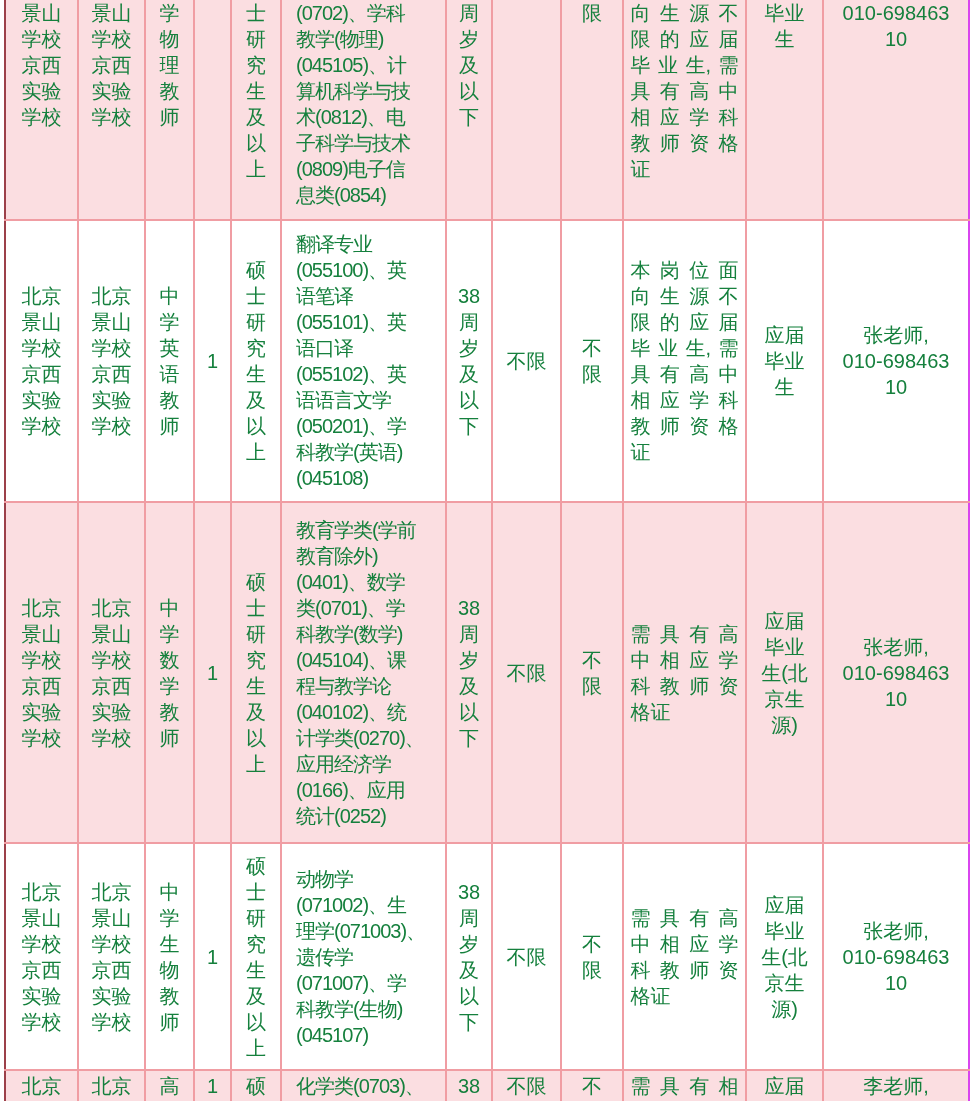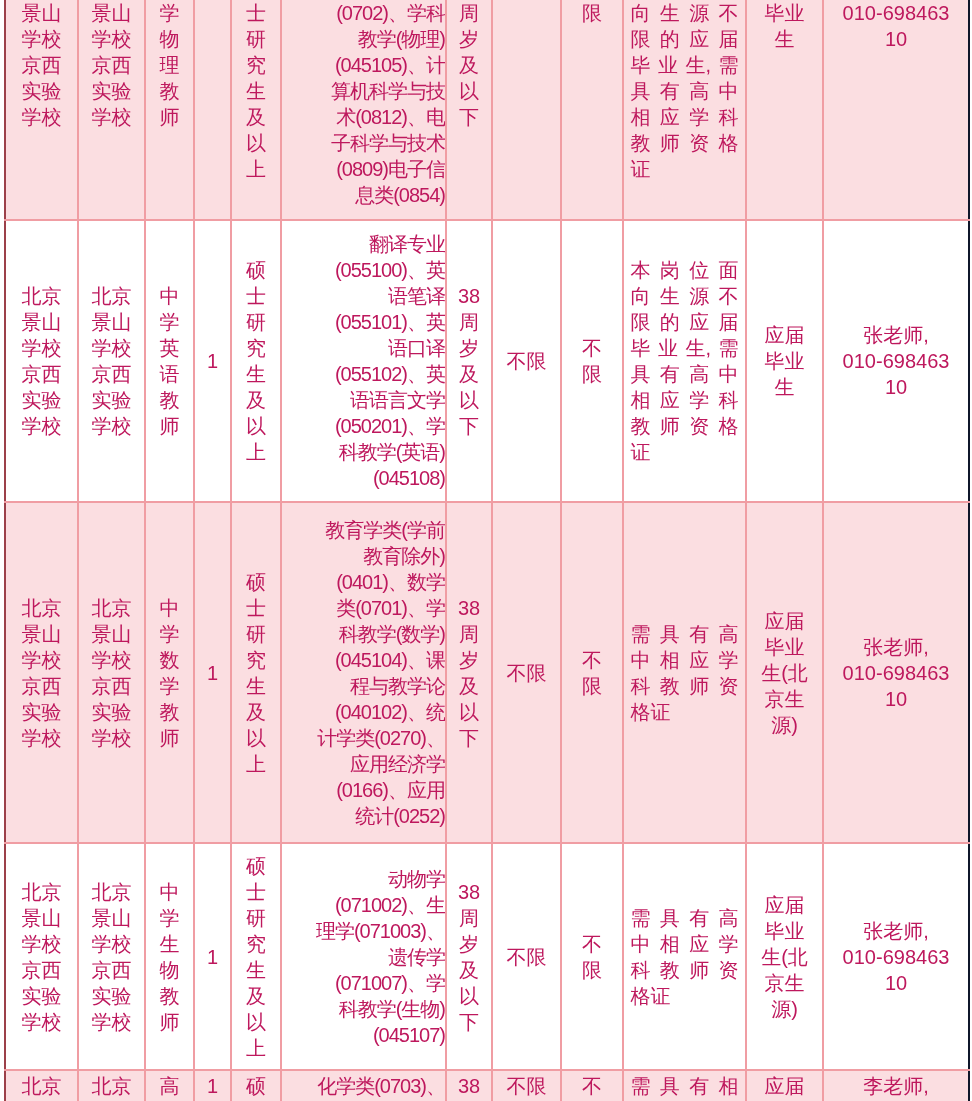--- a/index.html
+++ b/index.html
@@ -2,21 +2,21 @@
 <html><head>
 <meta charset="utf-8">
 <style>
   html, body { margin: 0; padding: 0; background: #ffffff; }
   .stage {
     position: relative;
     width: 972px; height: 1101px;
     overflow: hidden;
     background: #ffffff;
     font-family: "Liberation Sans", sans-serif;
-    color: #be185d;
+    color: #15803d;
   }
   table.grid {
     position: absolute; left: 4px; top: 0;
     width: 964px;
     border-collapse: collapse;
     table-layout: fixed;
     font-size: 20px;
     line-height: 26px;
   }
   td {
@@ -24,27 +24,27 @@
     vertical-align: middle;
     text-align: center;
     white-space: pre-line;
     word-break: keep-all;
     overflow: hidden;
     padding: 0;
   }
   tr.pink  td { background: #fbdee1; }
   tr.white td { background: #ffffff; }
   td.col-first { border-left: 2px solid #9c4049; }
-  td.col-last  { border-right: 2px solid #0f172a; }
+  td.col-last  { border-right: 2px solid #d946ef; }
   tr.r1 td { height: 219px; border-top: none; vertical-align: top; }
   tr.r2 td { height: 280px; }
   tr.r3 td { height: 339px; }
   tr.r4 td { height: 225px; }
   tr.r5 td { height: 60px; vertical-align: top; padding-top: 2px; }
-  td.c6 { text-align: right; padding-left: 4px; letter-spacing: -1px; }
+  td.c6 { text-align: left; padding-left: 14px; letter-spacing: -1px; }
   
   .jwrap { width: 108px; margin: 0 auto; }
   .jline { display: flex; justify-content: space-between; height: 26px; }
   .jline.plain { display: block; text-align: left; }
 </style>
 </head>
 <body>
 
 <div class="stage">
   <table class="grid">

